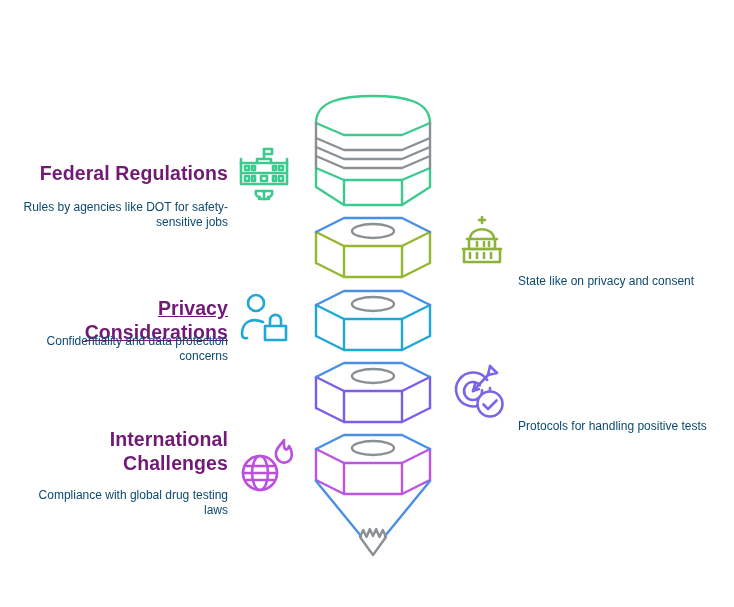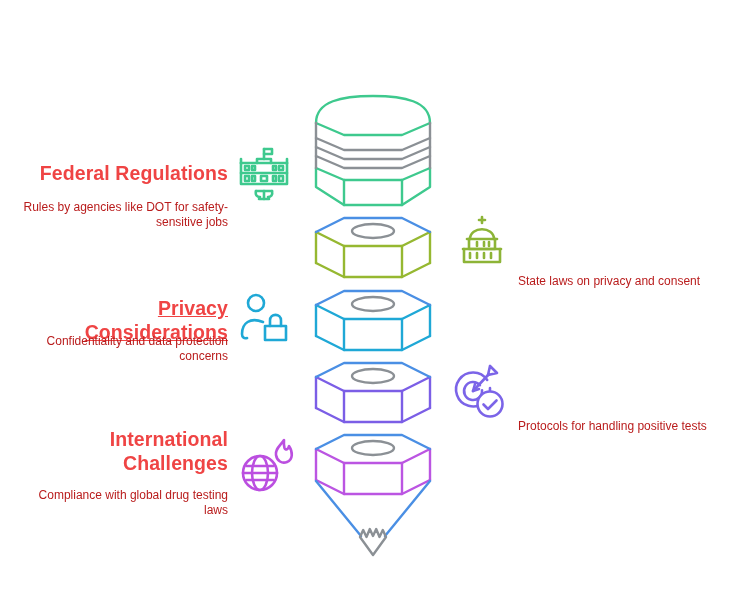--- a/index.html
+++ b/index.html
@@ -2,24 +2,24 @@
 <html><head>
 <meta charset="utf-8">
 <style>
   html,body{margin:0;padding:0;background:#fff;}
   .canvas{
     position:relative;width:734px;height:607px;background:#ffffff;
     font-family:"Liberation Sans", sans-serif;overflow:hidden;
   }
   .title{
     position:absolute;font-weight:700;font-size:19.5px;line-height:1.22;
-    color:#ef4444;white-space:pre-line;letter-spacing:.1px;
+    color:#701a75;white-space:pre-line;letter-spacing:.1px;
   }
   .sub{
-    position:absolute;font-size:12px;line-height:1.28;color:#b91c1c;
+    position:absolute;font-size:12px;line-height:1.28;color:#0c4a6e;
     white-space:pre-line;
   }
   .left-txt{text-align:right;}
   .icon{position:absolute;}
   .icon svg *{fill:none;stroke-width:2.6;stroke-linecap:round;stroke-linejoin:round;}
   .icon svg .fill-white{fill:#ffffff;}
   
   .e1-title{left:18px;width:210px;top:162px;}
   .e1-sub{left:12px;width:216px;top:200px;}
   .e1-icon{left:235px;top:146px;}
@@ -158,21 +158,21 @@
       <path d="M37,30 L40,30 L40,35 L37,35 Z"></path>
       <path d="M43,30 L47,30 L47,35 L43,35 Z"></path>
       <path d="M20,45 L36,45"></path>
       <path d="M20,45 C19,49 21,51 24,51"></path>
       <path d="M36,45 C37,49 35,51 32,51"></path>
       <path d="M28,45 L28,53"></path>
       <path d="M23,53 L33,53"></path>
     </svg>
   </span>
 
-  <div class="sub e2-sub">State laws on privacy and consent</div>
+  <div class="sub e2-sub">State like on privacy and consent</div>
   <span class="icon e2-icon">
     <svg width="58" height="58" viewBox="0 0 58 58" stroke="#8db437">
       <path d="M29,10 L29,4"></path>
       <path d="M26,7 L32,7"></path>
       <path d="M17,26 C17,13 41,13 41,26"></path>
       <path d="M14,26 L44,26"></path>
       <path d="M16,26 L16,36 L42,36 L42,26"></path>
       <path d="M24,29 L24,33"></path>
         <path d="M31,29 L31,33"></path>
         <path d="M36,29 L36,33"></path>

